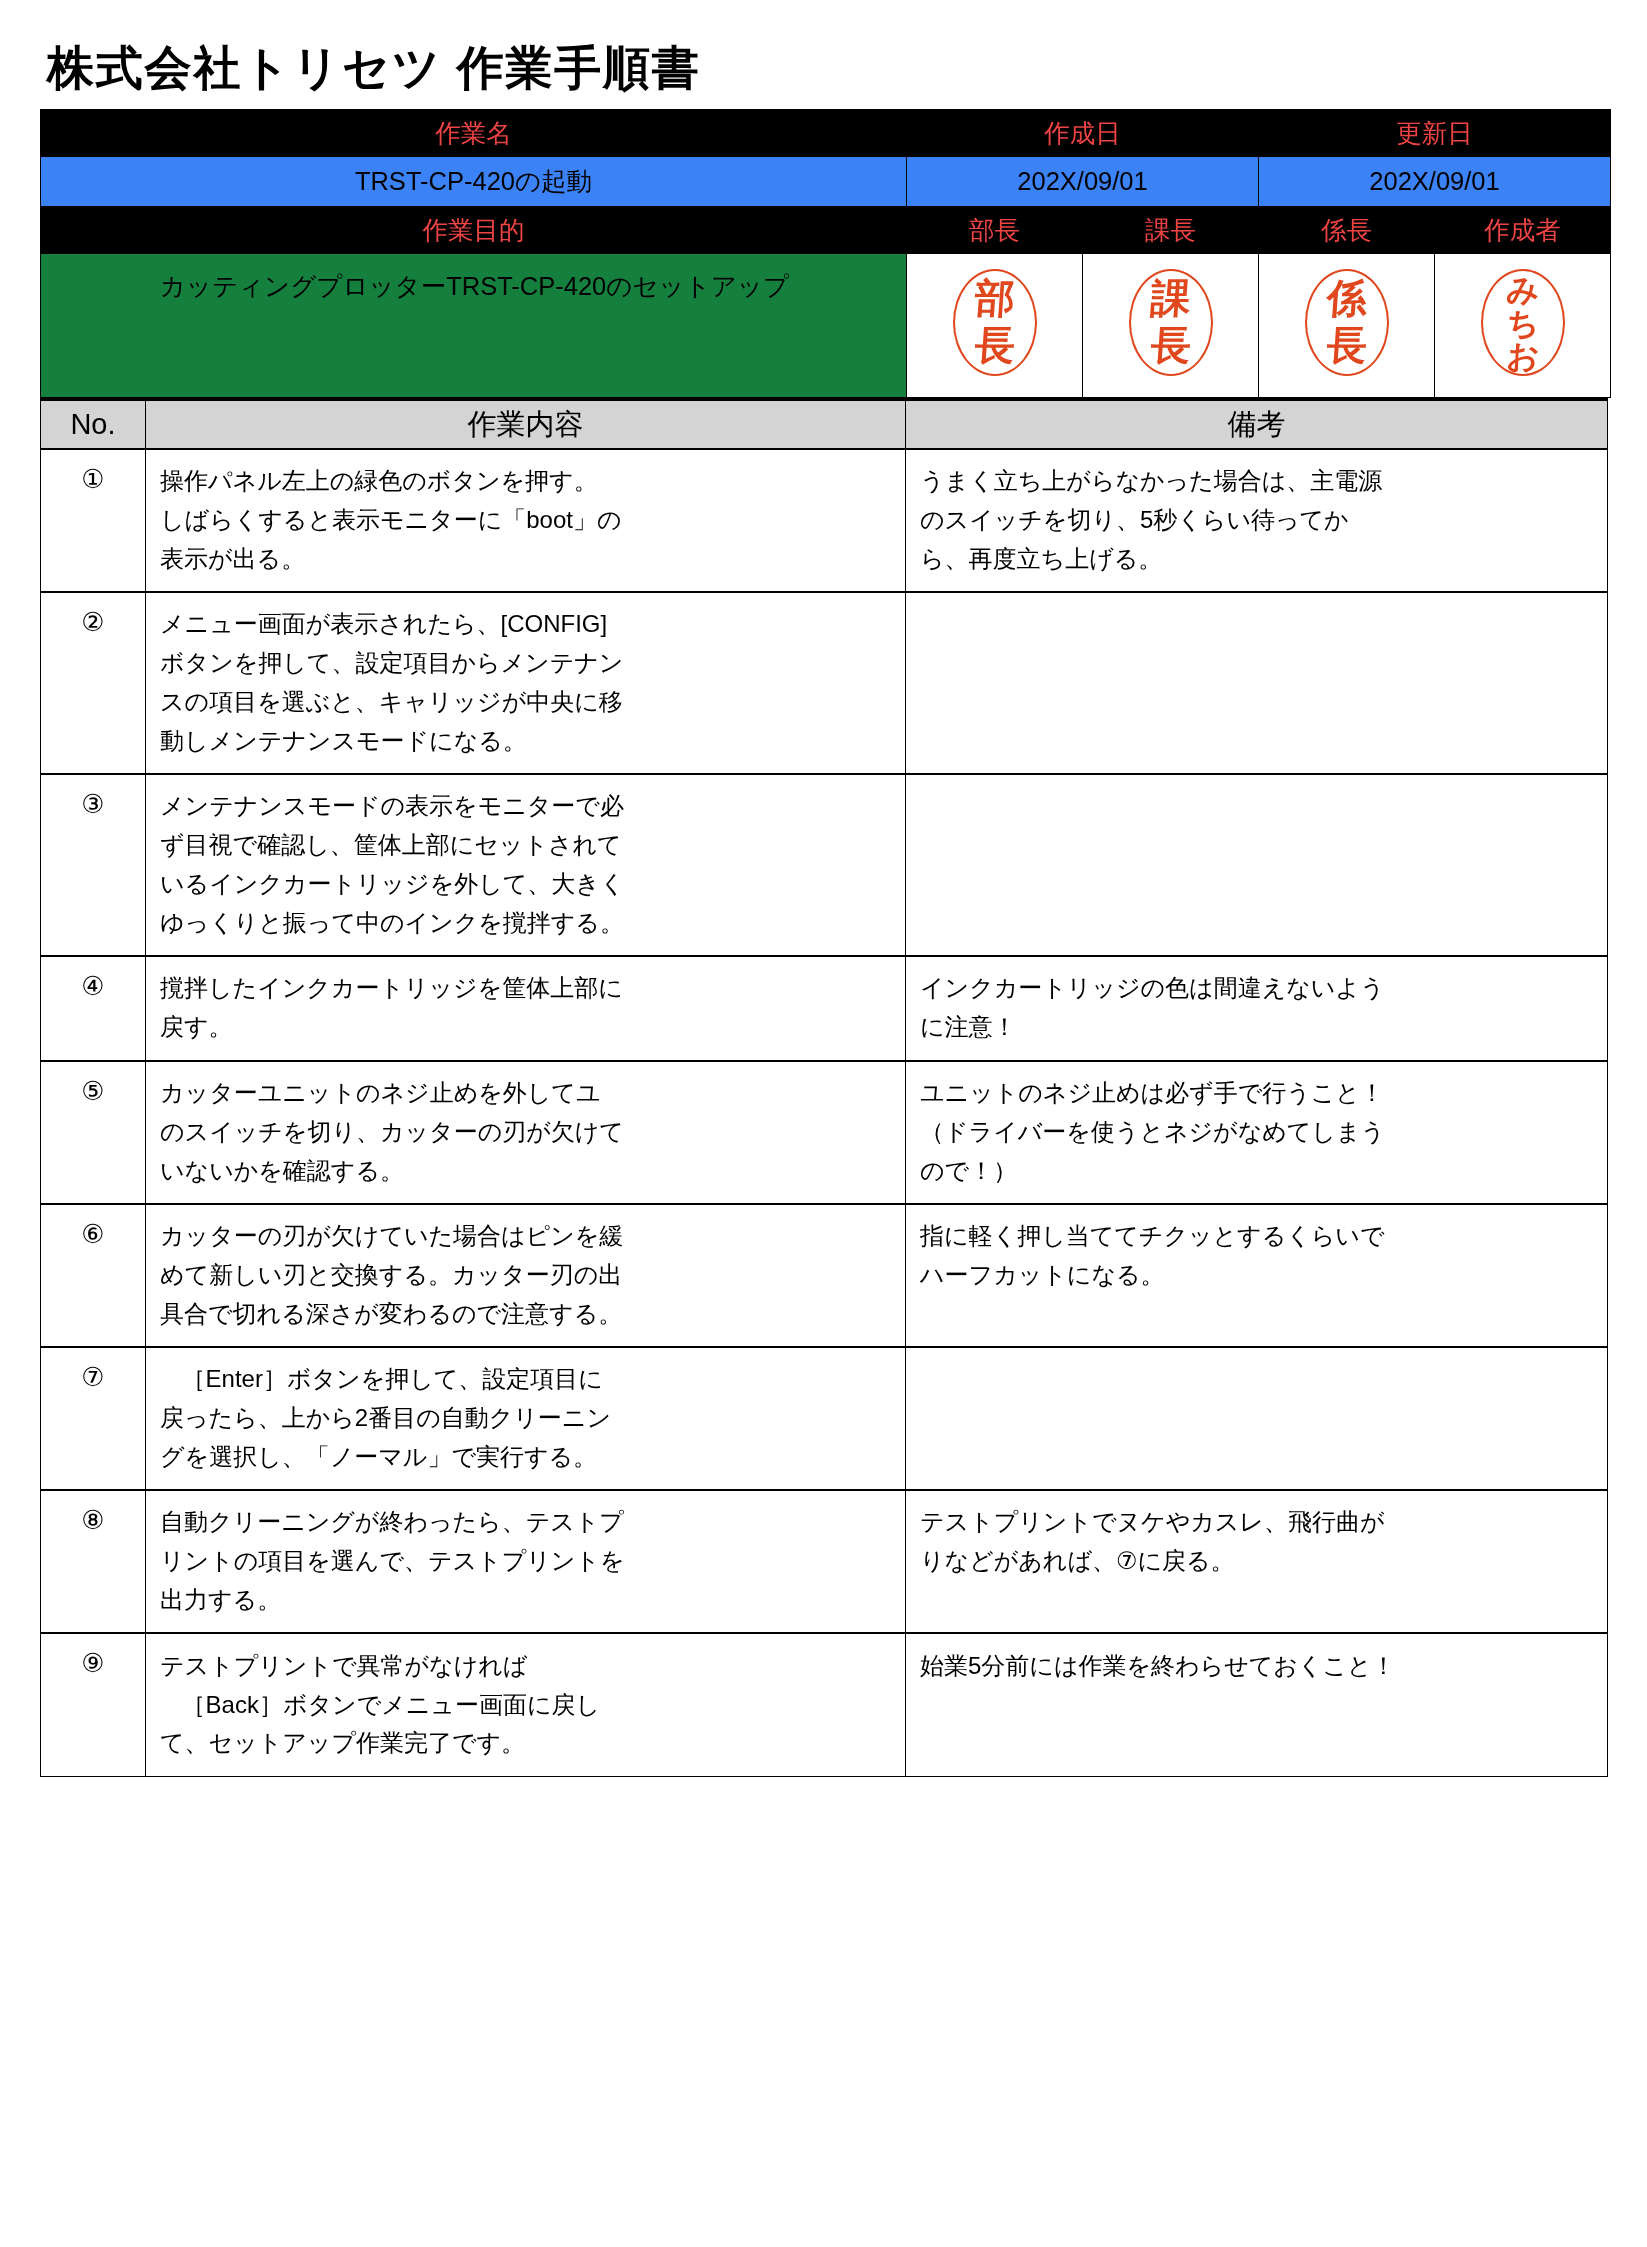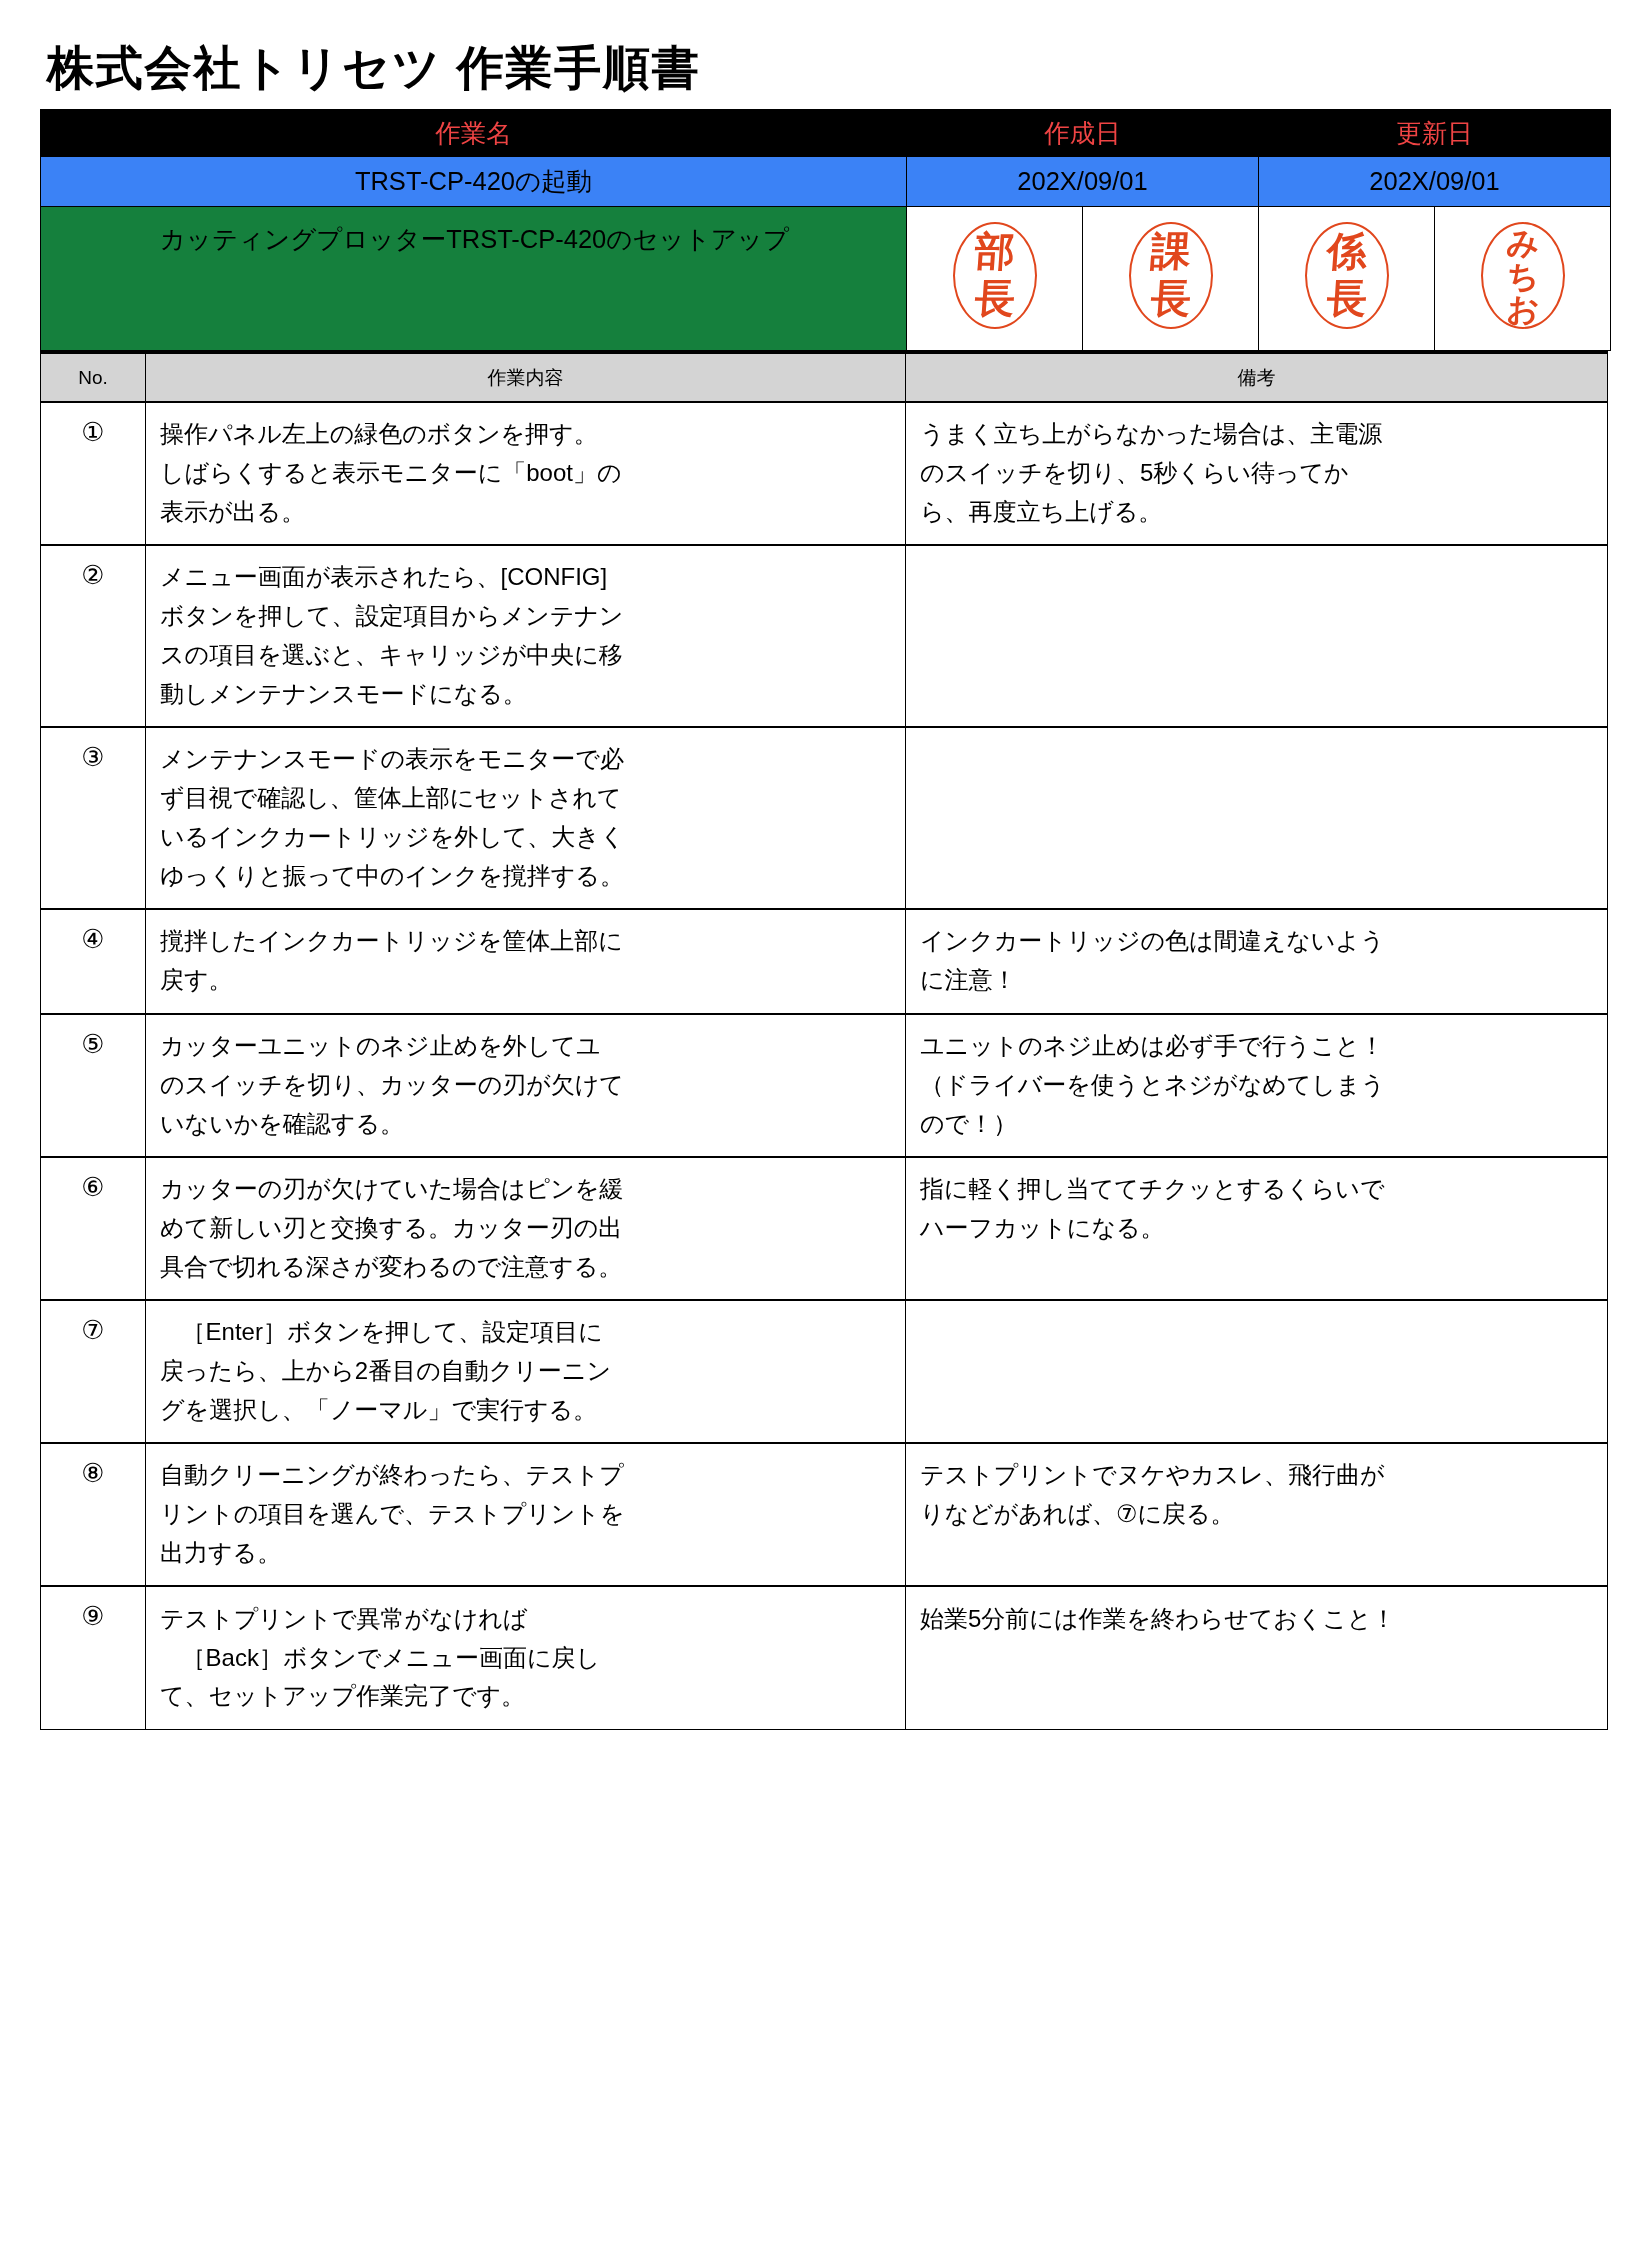--- a/index.html
+++ b/index.html
@@ -117,21 +117,21 @@
   .hanko.three .ch2 { top: 35px; font-size: 32px; line-height: 35px; }
   .hanko.three .ch3 { top: 68px; font-size: 32px; line-height: 35px; }
 
   
   .proc-table {
     margin-top: 0;
   }
   .proc-head td {
     background: #d4d4d4;
     text-align: center;
-    font-size: 19px;
+    font-size: 29px;
     height: 47px;
     line-height: 47px;
     border: 1.8px solid #000000;
     border-top-width: 3.5px;
   }
   .proc-table td.no-cell {
     text-align: center;
     vertical-align: top;
     font-size: 26px;
     padding-top: 14px;
@@ -175,20 +175,27 @@
         <td class="hdr-black">作業名</td>
         <td class="hdr-black" colspan="2">作成日</td>
         <td class="hdr-black" colspan="2">更新日</td>
       </tr>
       <tr>
         <td class="hdr-value">TRST-CP-420の起動</td>
         <td class="hdr-value" colspan="2">202X/09/01</td>
         <td class="hdr-value" colspan="2">202X/09/01</td>
       </tr>
       <tr>
+        <td class="hdr-black">作業目的</td>
+        <td class="hdr-black">部長</td>
+        <td class="hdr-black">課長</td>
+        <td class="hdr-black">係長</td>
+        <td class="hdr-black">作成者</td>
+      </tr>
+      <tr>
         <td class="purpose-cell">
           <span class="ptext">カッティングプロッターTRST-CP-420のセットアップ</span>
         </td>
         <td class="stamp-cell">
           <span class="hanko">
             <span class="ch ch1">部</span>
             <span class="ch ch2">長</span>
           </span>
         </td>
         <td class="stamp-cell">

